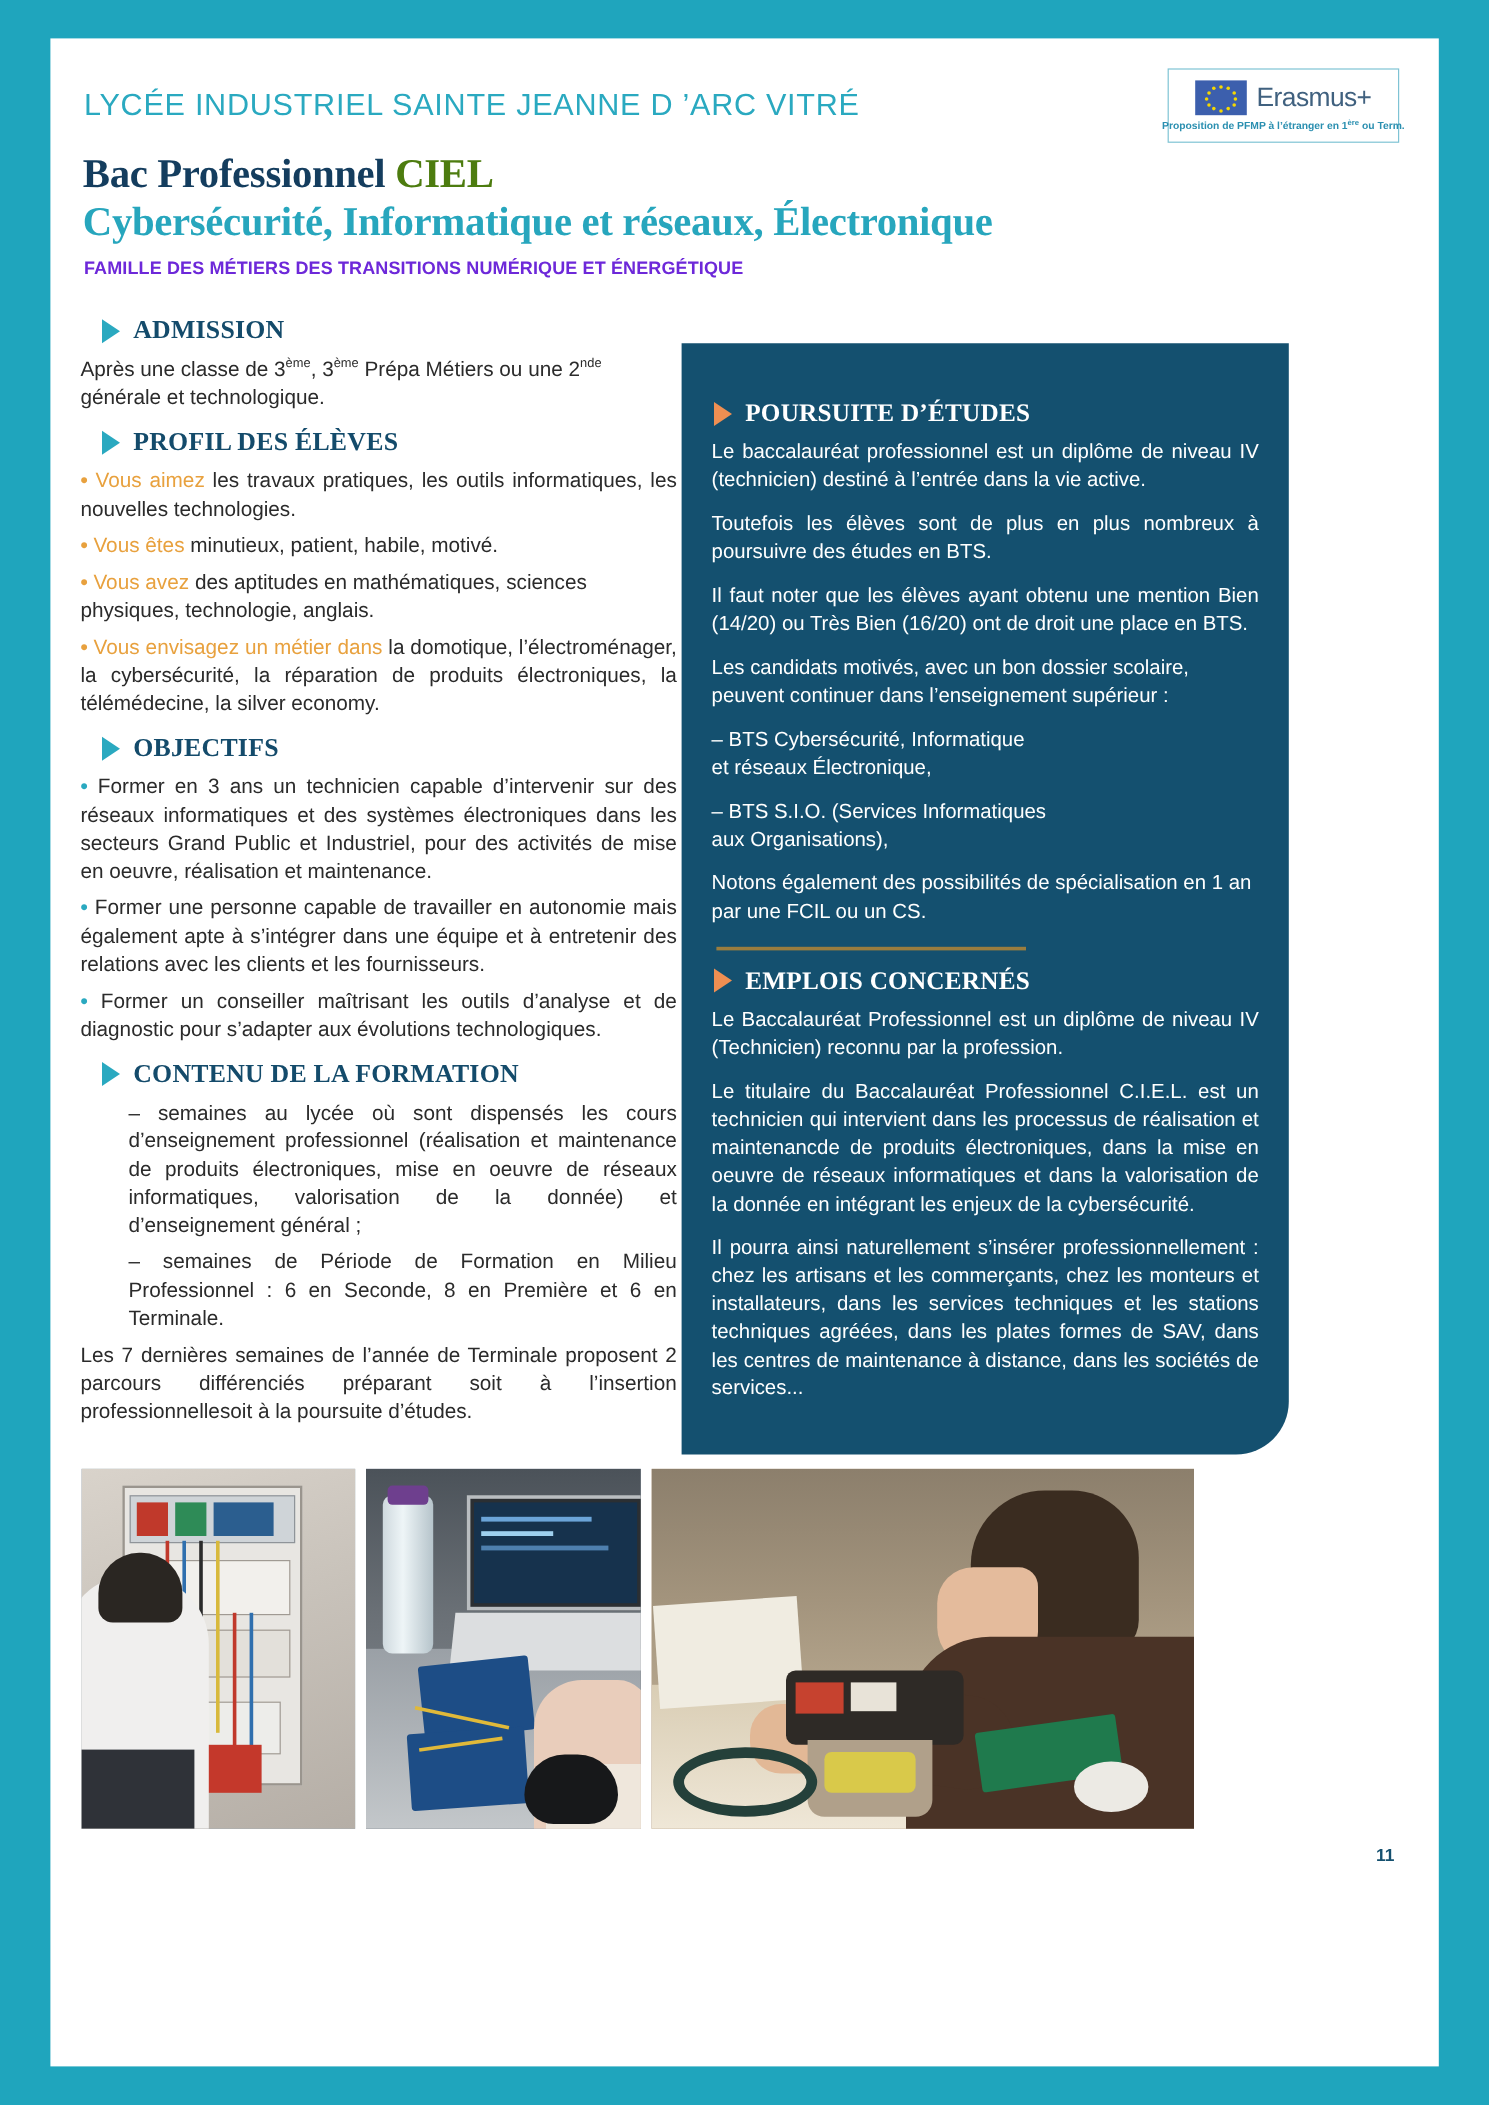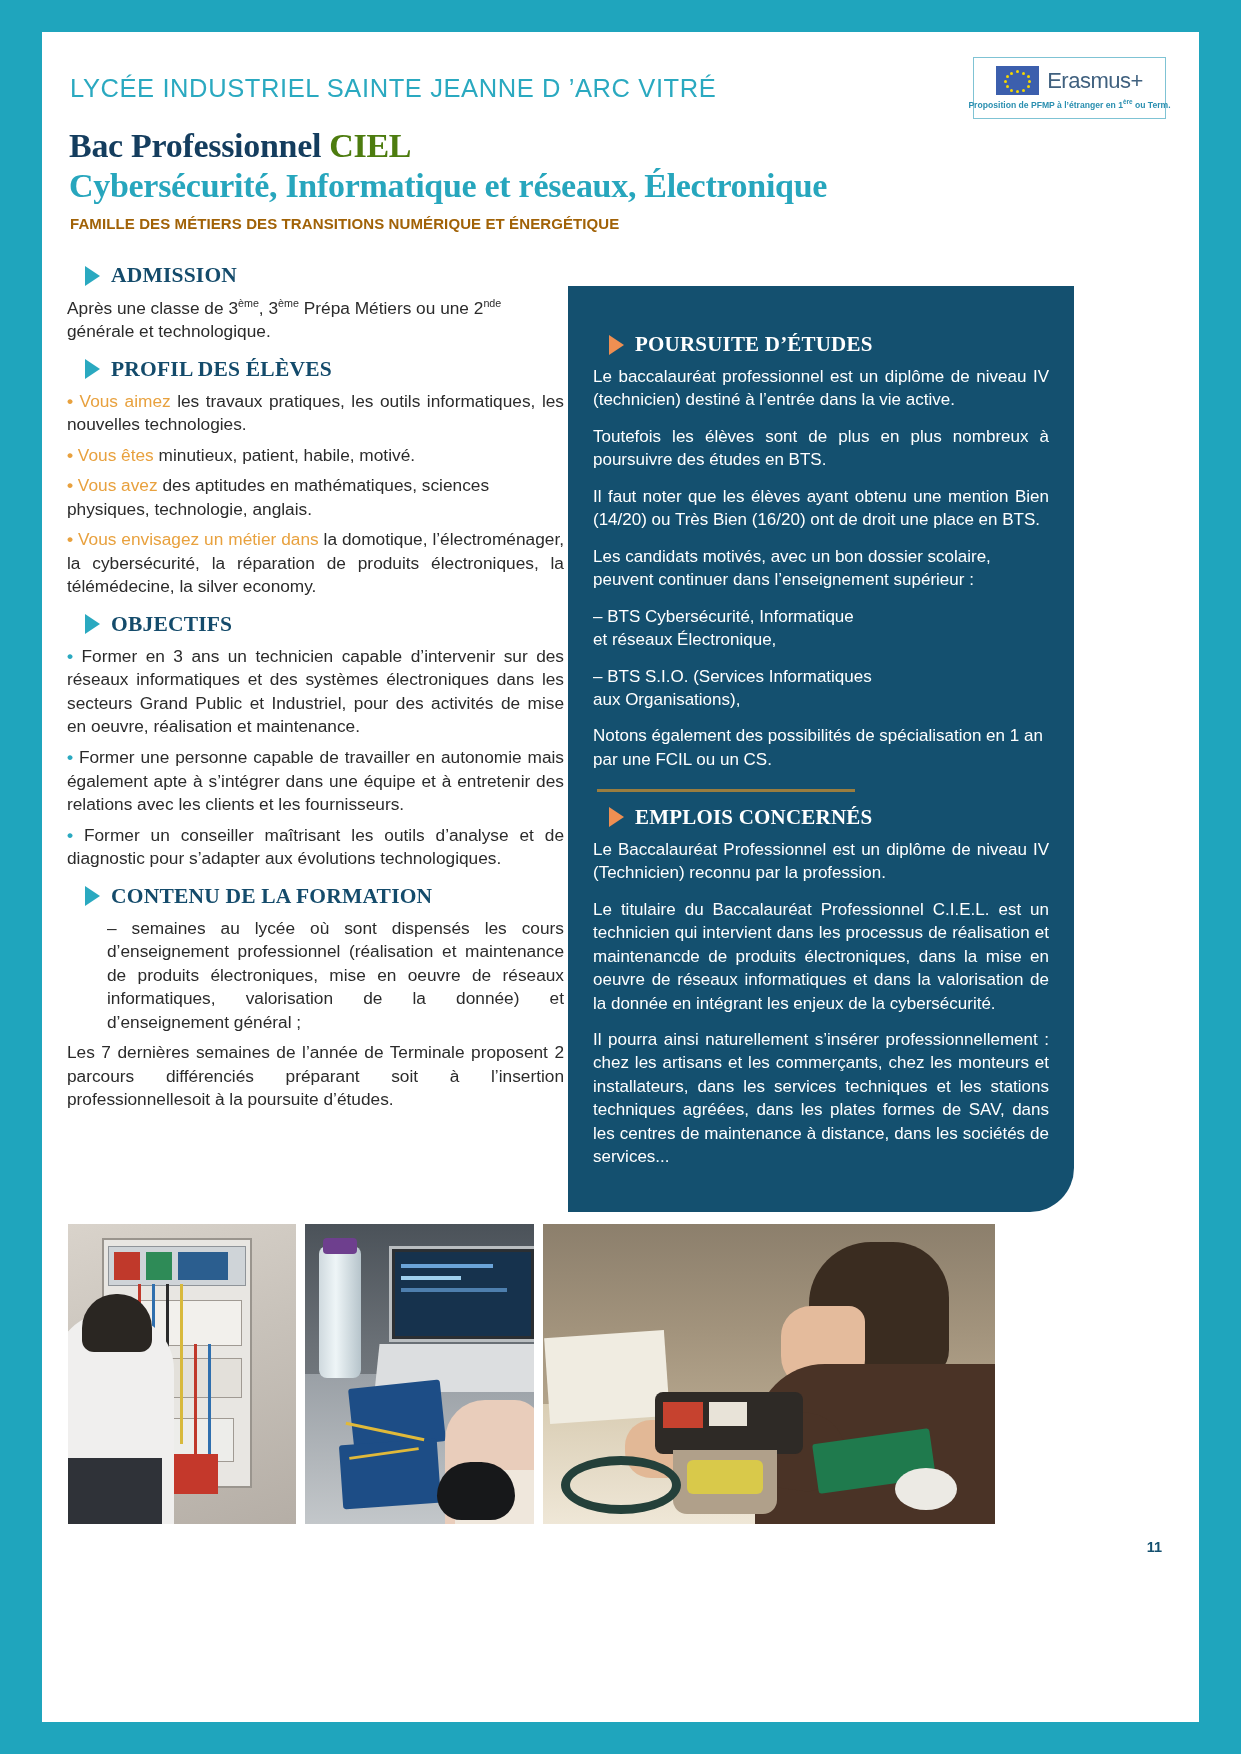--- a/index.html
+++ b/index.html
@@ -60,21 +60,21 @@
     color: #27a6bd;
     letter-spacing: -0.3px;
     white-space: nowrap;
   }
 
   .family-line {
     position: absolute;
     left: 28px; top: 183px;
     font-size: 15px;
     font-weight: bold;
-    color: #a16207;
+    color: #6d28d9;
     letter-spacing: 0.1px;
     white-space: nowrap;
   }
 
   
   .erasmus {
     position: absolute;
     right: 33px; top: 25px;
     width: 193px;
     height: 62px;
@@ -145,21 +145,21 @@
   }
   h2.sec .tri {
     width: 0; height: 0;
     border-left: 15px solid #2aa9c0;
     border-top: 10px solid transparent;
     border-bottom: 10px solid transparent;
     flex: none;
   }
   .dark-panel h2.sec {
     color: #ffffff;
-    margin-left: 16px;
+    margin-left: 2px;
     font-size: 21px;
   }
   .dark-panel h2.sec .tri { border-left-color: #ef8f52; }
 
   
   p.body {
     font-size: 17.3px;
     line-height: 1.36;
     color: #2b2b2b;
     text-align: justify;
@@ -331,20 +331,21 @@
       </h2>
       <p class="body dot-teal">Former en 3 ans un technicien capable d’intervenir sur des réseaux informatiques et des systèmes électroniques dans les secteurs Grand Public et Industriel, pour des activités de mise en oeuvre, réalisation et maintenance.</p>
       <p class="body dot-teal">Former une personne capable de travailler en autonomie mais également apte à s’intégrer dans une équipe et à entretenir des relations avec les clients et les fournisseurs.</p>
       <p class="body dot-teal">Former un conseiller maîtrisant les outils d’analyse et de diagnostic pour s’adapter aux évolutions technologiques.</p>
 
       <h2 class="sec">
         <span class="tri"></span>
         <span>CONTENU DE LA FORMATION</span>
       </h2>
       <p class="body indent">– semaines au lycée où sont dispensés les cours d’enseignement professionnel (réalisation et maintenance de produits électroniques, mise en oeuvre de réseaux informatiques, valorisation de la donnée) et d’enseignement général ;</p>
+      <p class="body indent">– semaines de Période de Formation en Milieu Professionnel : 6 en Seconde, 8 en Première et 6 en Terminale.</p>
       <p class="body">Les 7 dernières semaines de l’année de Terminale proposent 2 parcours différenciés préparant soit à l’insertion professionnellesoit à la poursuite d’études.</p>
     </div>
 
     <div class="dark-panel">
 
       <h2 class="sec">
         <span class="tri"></span>
         <span>POURSUITE D’ÉTUDES</span>
       </h2>
       <p class="body">Le baccalauréat professionnel est un diplôme de niveau IV (technicien) destiné à l’entrée dans la vie active.</p>

